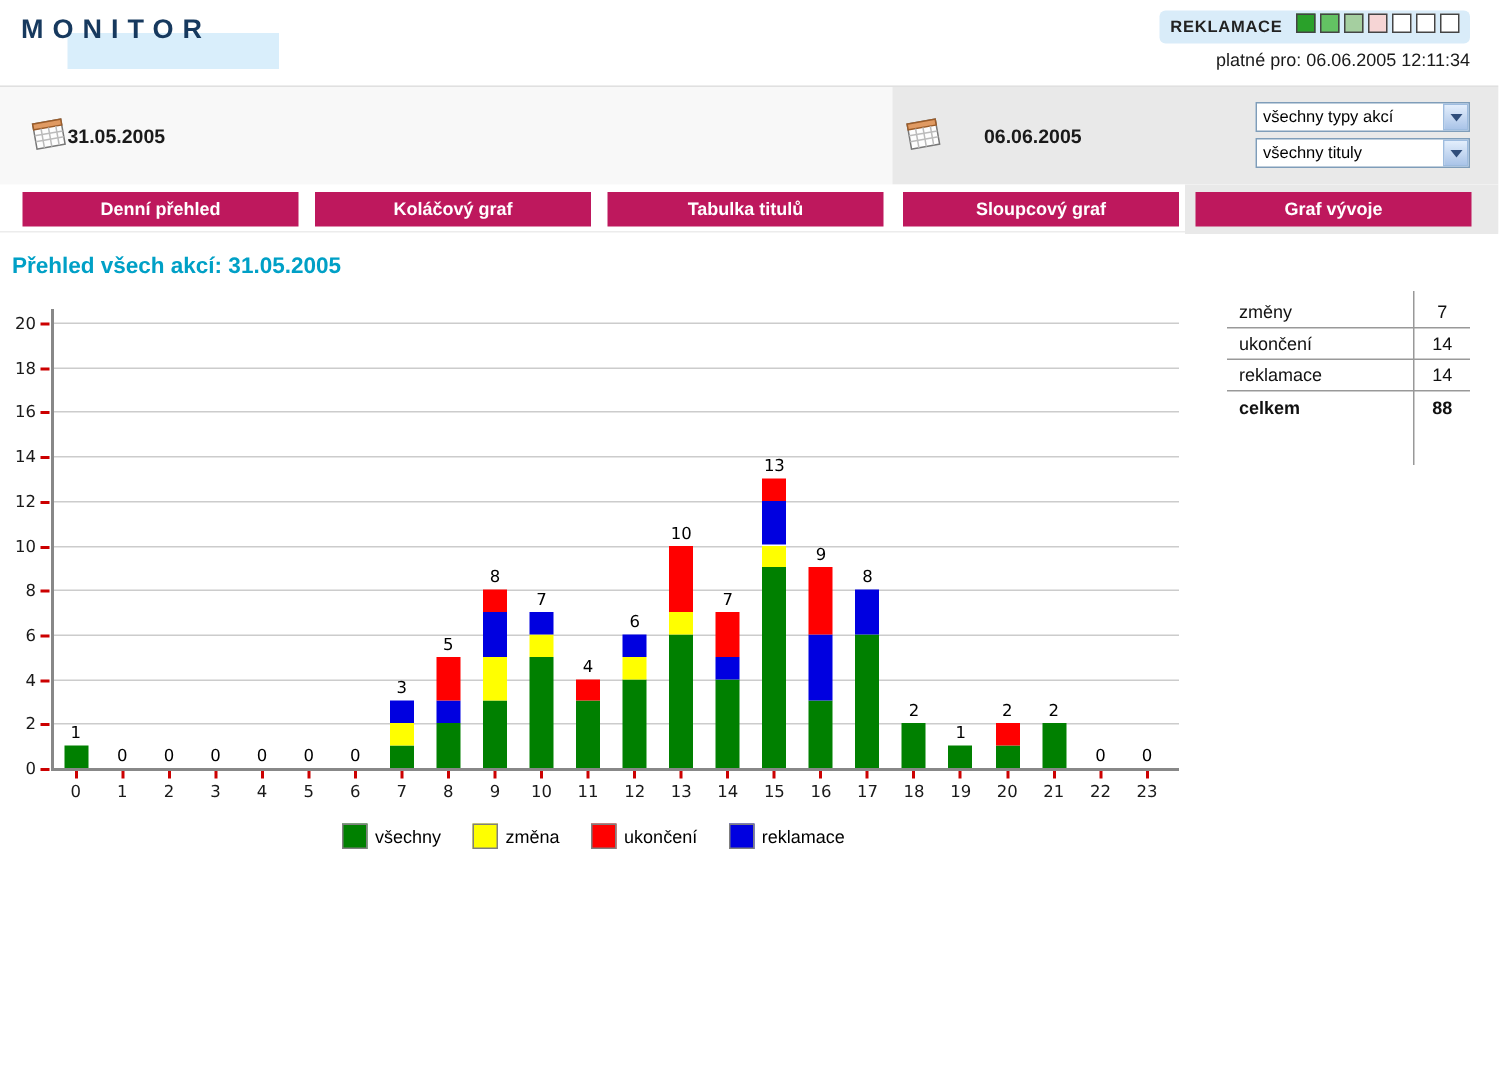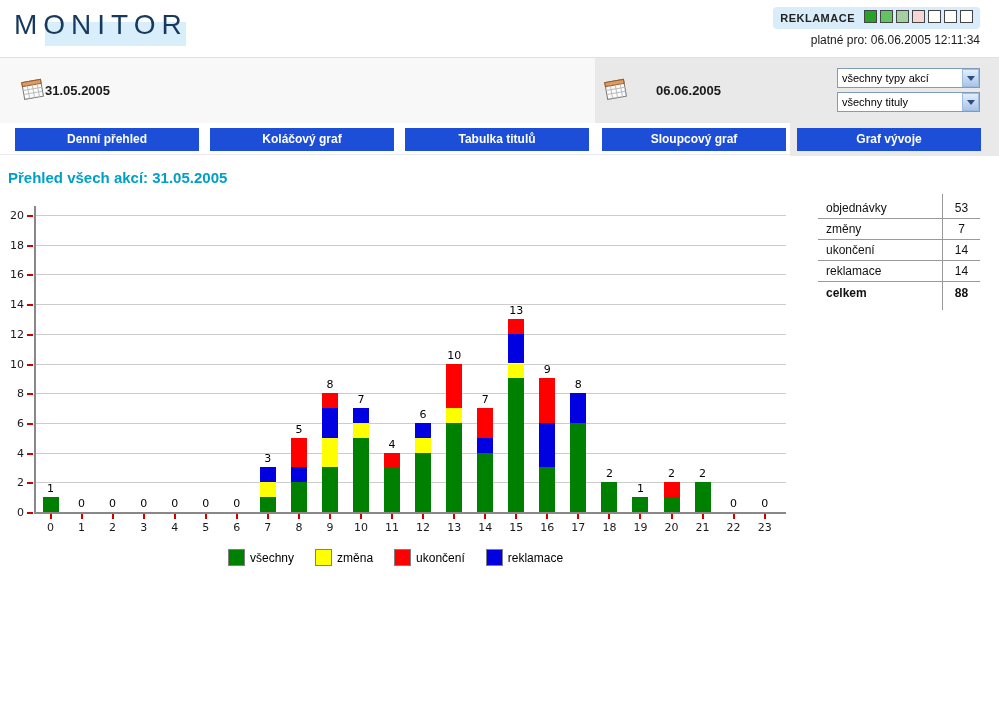--- a/index.html
+++ b/index.html
@@ -2,21 +2,21 @@
 <html><head>
 <meta charset="utf-8">
 <style>
   * { margin:0; padding:0; box-sizing:border-box; }
   body { font-family:"Liberation Sans", sans-serif; background:#fff; }
   .screen { position:relative; width:999px; height:718px; background:#fff; overflow:hidden; }
 
   
   .header { position:absolute; left:0; top:0; width:999px; height:57px; background:#fff; }
   .logo-highlight { position:absolute; left:45px; top:22px; width:141px; height:24px; background:#d9eefb; }
-  .logo { position:absolute; left:14px; top:9px; font-size:28px; letter-spacing:6px; color:#17395e; font-weight:400; }
+  .logo { position:absolute; left:14px; top:9px; font-size:18px; letter-spacing:6px; color:#17395e; font-weight:700; }
   .rek-pill { position:absolute; right:19px; top:7px; height:22px; background:#d9ecf9; border-radius:4px;
               display:flex; align-items:center; padding:0 7px; }
   .rek-label { font-size:11px; font-weight:bold; color:#222; letter-spacing:.5px; margin-right:6px; }
   .rek-sq { width:13px; height:13px; border:1px solid #444; margin-left:3px; display:inline-block; }
   .valid-for { position:absolute; right:19px; top:33px; font-size:12px; color:#1a1a1a; }
 
   
   .band { position:absolute; left:0; top:57px; width:999px; height:98px; background:#f8f8f8; border-top:1px solid #e0e0e0; }
   .band-gray-a { position:absolute; left:595px; top:0; width:404px; height:65px; background:#e9e9e9; }
   .band-white  { position:absolute; left:0; top:65px; width:999px; height:33px; background:#fff; }
@@ -24,21 +24,21 @@
   .band-underline { position:absolute; left:0; top:96px; width:790px; height:1px; background:#ececec; }
   .date-text { position:absolute; font-size:13px; font-weight:bold; color:#1a1a1a; }
   .cal-icon { position:absolute; width:27px; height:25px; cursor:pointer; }
   .xp-select { position:absolute; width:143px; height:20px; background:#fff; border:1px solid #7f9db9;
                font-size:11px; color:#000; display:flex; align-items:center; cursor:pointer; }
   .xp-select .txt { flex:1; padding-left:4px; white-space:nowrap; overflow:hidden; }
   .xp-select .btn { width:17px; height:18px; background:linear-gradient(#e3eefc,#aac4e8); border:1px solid #9ebcdf;
                     display:flex; align-items:center; justify-content:center; }
   .xp-select .arrow { width:0; height:0; border-left:4px solid transparent; border-right:4px solid transparent;
                       border-top:5px solid #2f4d7a; }
-  .tab-btn { position:absolute; top:70px; width:184px; height:23px; background:#1d4ed8; color:#fff;
+  .tab-btn { position:absolute; top:70px; width:184px; height:23px; background:#be185d; color:#fff;
              font-size:12px; font-weight:bold; text-align:center; line-height:23px; cursor:pointer; border:none; }
 
   
   .page-title { position:absolute; left:8px; top:169px; font-size:15px; font-weight:bold; color:#00a0c6; }
   #chart-layer { position:absolute; left:0; top:0; width:999px; height:718px; pointer-events:none; }
   .gridline { position:absolute; height:1px; background:#ccc; }
   .axis-v { position:absolute; width:2px; background:#888; }
   .axis-h { position:absolute; height:2px; background:#888; }
   .ytick { position:absolute; width:6px; height:2px; background:#c00; }
   .xtick { position:absolute; width:2px; height:5px; background:#c00; }
@@ -294,24 +294,20 @@
         <span class="legend-lb">ukončení</span>
       </div>
       <div class="legend-item">
         <span class="legend-sw" style="background: rgb(0, 0, 224);"></span>
         <span class="legend-lb">reklamace</span>
       </div>
     </div>
 
   <div class="sum-table" id="sum-table">
       <div class="sum-row">
-        <span class="lbl">objednávky</span>
-        <span class="val">53</span>
-      </div>
-      <div class="sum-row">
         <span class="lbl">změny</span>
         <span class="val">7</span>
       </div>
       <div class="sum-row">
         <span class="lbl">ukončení</span>
         <span class="val">14</span>
       </div>
       <div class="sum-row">
         <span class="lbl">reklamace</span>
         <span class="val">14</span>

